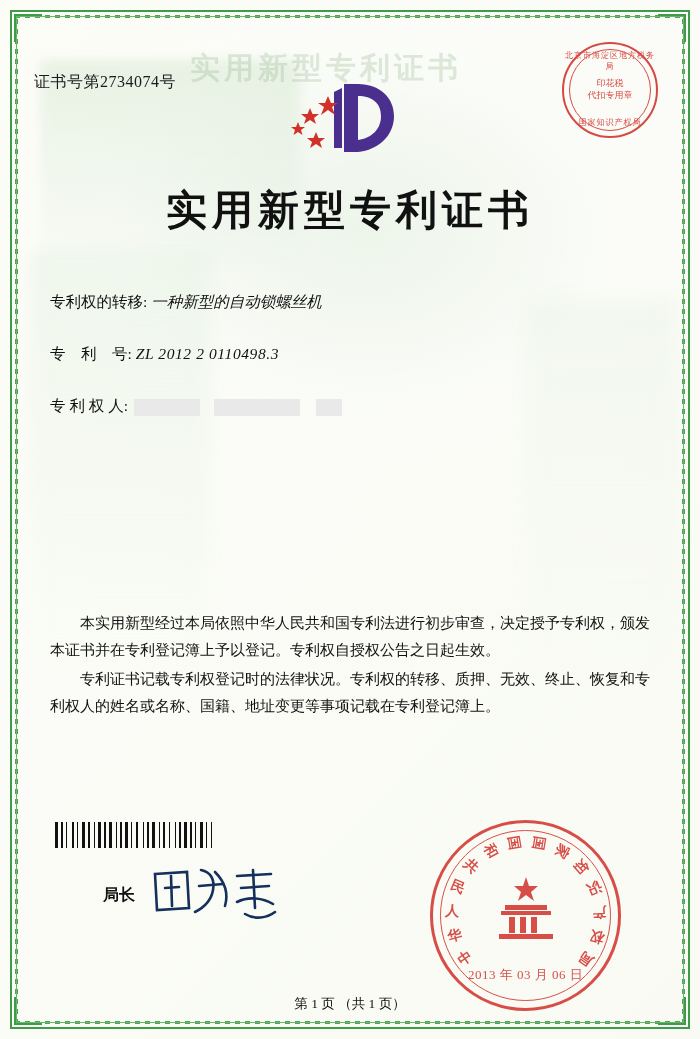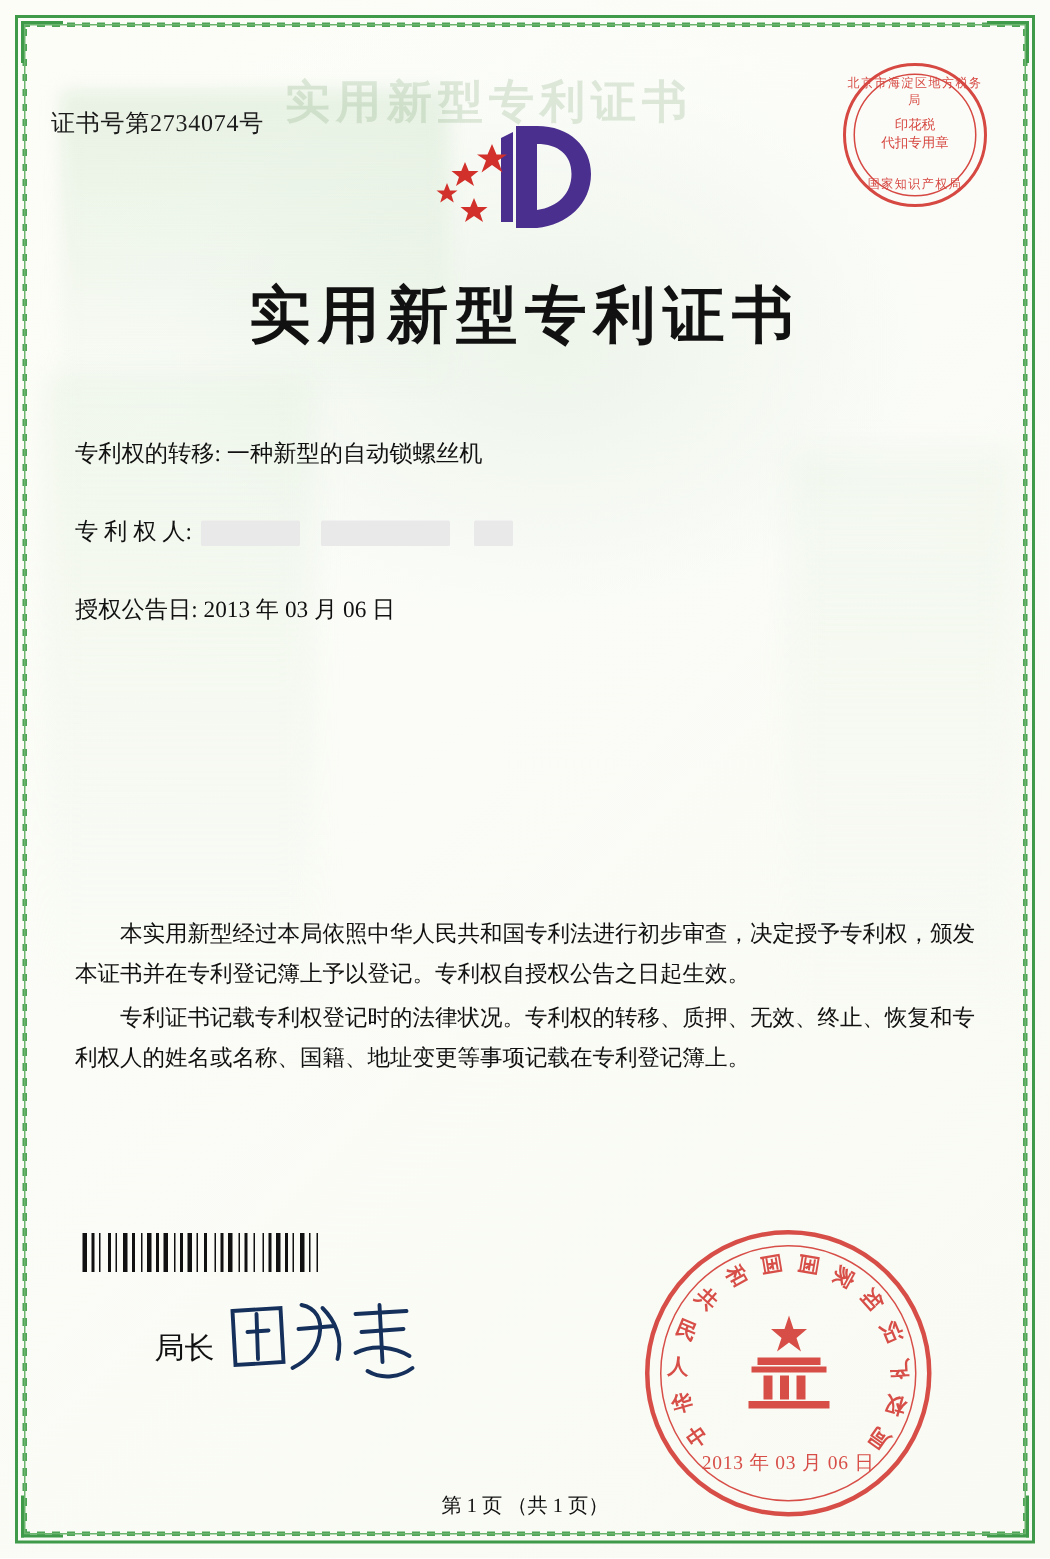--- a/index.html
+++ b/index.html
@@ -178,20 +178,21 @@
   .field-row {
     margin-bottom: 31px;
     white-space: nowrap;
   }
   .field-label {
     display: inline-block;
     color: #111;
   }
   .field-value {
     color: #111;
+    font-style: italic;
   }
   .field-value.mono {
     font-family: "Liberation Serif", serif;
     letter-spacing: 0.6px;
   }
   .redacted {
     display: inline-block;
     vertical-align: middle;
     height: 17px;
     background: #e9e9e9;
@@ -231,22 +232,23 @@
     background: #111;
     margin-right: 1px;
     vertical-align: top;
   }
 
   
   .director {
     position: absolute;
     left: 103px;
     top: 885px;
-    font-size: 20px;
-    color: #111;
+    font-size: 16px;
+    color: #111;
+    font-weight: bold;
   }
   .signature {
     position: absolute;
     left: 145px;
     top: 862px;
     width: 135px;
     height: 62px;
   }
 
   
@@ -346,28 +348,28 @@
     <div class="mid">印花税<br>代扣专用章</div>
     <div class="arc-text bottom">国家知识产权局</div>
   </div>
 
   <div class="fields">
     <div class="field-row">
       <span class="field-label">专利权的转移:</span>
       <span class="field-value">一种新型的自动锁螺丝机</span>
     </div>
     <div class="field-row">
+      <span class="field-label">专　利　号:</span>
+      <span class="field-value mono">ZL 2012 2 0110498.3</span>
+    </div>
+    <div class="field-row">
       <span class="field-label">专 利 权 人:</span>
       <span class="redacted r1"></span>
       <span class="redacted r2"></span>
       <span class="redacted r3"></span>
-    </div>
-    <div class="field-row">
-      <span class="field-label">授权公告日:</span>
-      <span class="field-value">2013 年 03 月 06 日</span>
     </div>
   </div>
 
   <div class="body-text">
     <p>本实用新型经过本局依照中华人民共和国专利法进行初步审查，决定授予专利权，颁发本证书并在专利登记簿上予以登记。专利权自授权公告之日起生效。</p>
     <p>专利证书记载专利权登记时的法律状况。专利权的转移、质押、无效、终止、恢复和专利权人的姓名或名称、国籍、地址变更等事项记载在专利登记簿上。</p>
   </div>
 
   <div class="barcode" id="barcode"><i style="width:3px"></i><i style="width:1px;background:transparent"></i><i style="width:2px"></i><i style="width:1px;background:transparent"></i><i style="width:1px"></i><i style="width:3px;background:transparent"></i><i style="width:2px"></i><i style="width:1px;background:transparent"></i><i style="width:1px"></i><i style="width:2px;background:transparent"></i><i style="width:3px"></i><i style="width:1px;background:transparent"></i><i style="width:2px"></i><i style="width:2px;background:transparent"></i><i style="width:1px"></i><i style="width:1px;background:transparent"></i><i style="width:3px"></i><i style="width:1px;background:transparent"></i><i style="width:2px"></i><i style="width:1px;background:transparent"></i><i style="width:3px"></i><i style="width:2px;background:transparent"></i><i style="width:1px"></i><i style="width:1px;background:transparent"></i><i style="width:2px"></i><i style="width:1px;background:transparent"></i><i style="width:3px"></i><i style="width:1px;background:transparent"></i><i style="width:1px"></i><i style="width:2px;background:transparent"></i><i style="width:2px"></i><i style="width:3px;background:transparent"></i><i style="width:1px"></i><i style="width:1px;background:transparent"></i><i style="width:2px"></i><i style="width:1px;background:transparent"></i><i style="width:3px"></i><i style="width:2px;background:transparent"></i><i style="width:1px"></i><i style="width:1px;background:transparent"></i><i style="width:2px"></i><i style="width:2px;background:transparent"></i><i style="width:1px"></i><i style="width:3px;background:transparent"></i><i style="width:1px"></i><i style="width:1px;background:transparent"></i><i style="width:2px"></i><i style="width:1px;background:transparent"></i><i style="width:3px"></i><i style="width:1px;background:transparent"></i><i style="width:2px"></i><i style="width:1px;background:transparent"></i><i style="width:1px"></i><i style="width:2px;background:transparent"></i><i style="width:3px"></i><i style="width:1px;background:transparent"></i><i style="width:1px"></i><i style="width:2px;background:transparent"></i><i style="width:1px"></i><i style="width:3px;background:transparent"></i></div>
 

